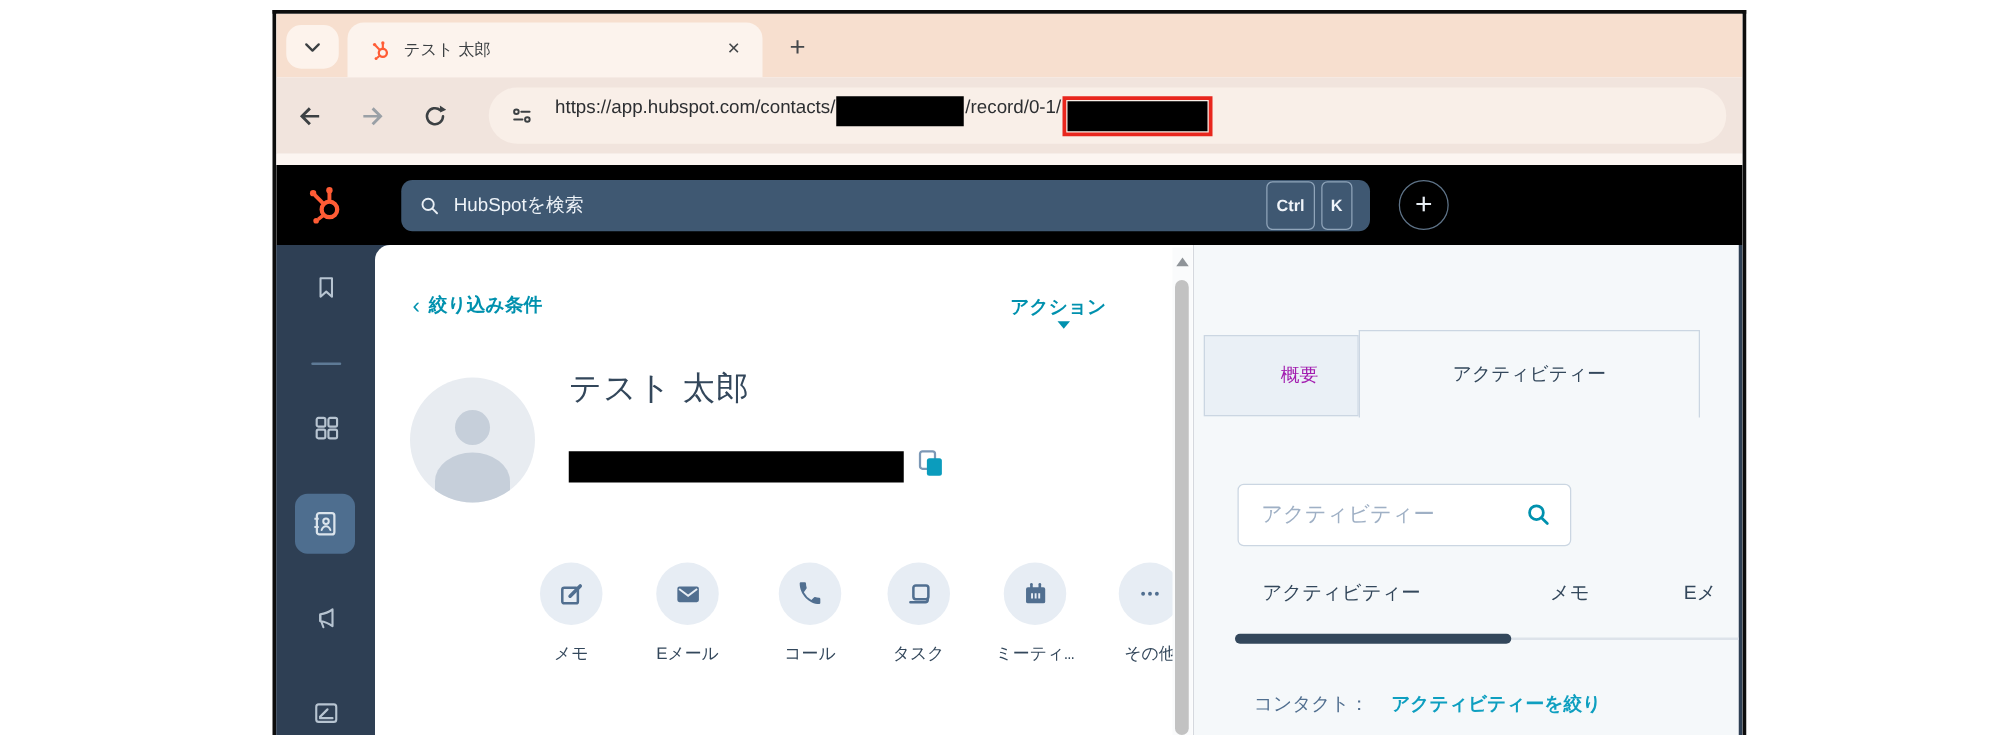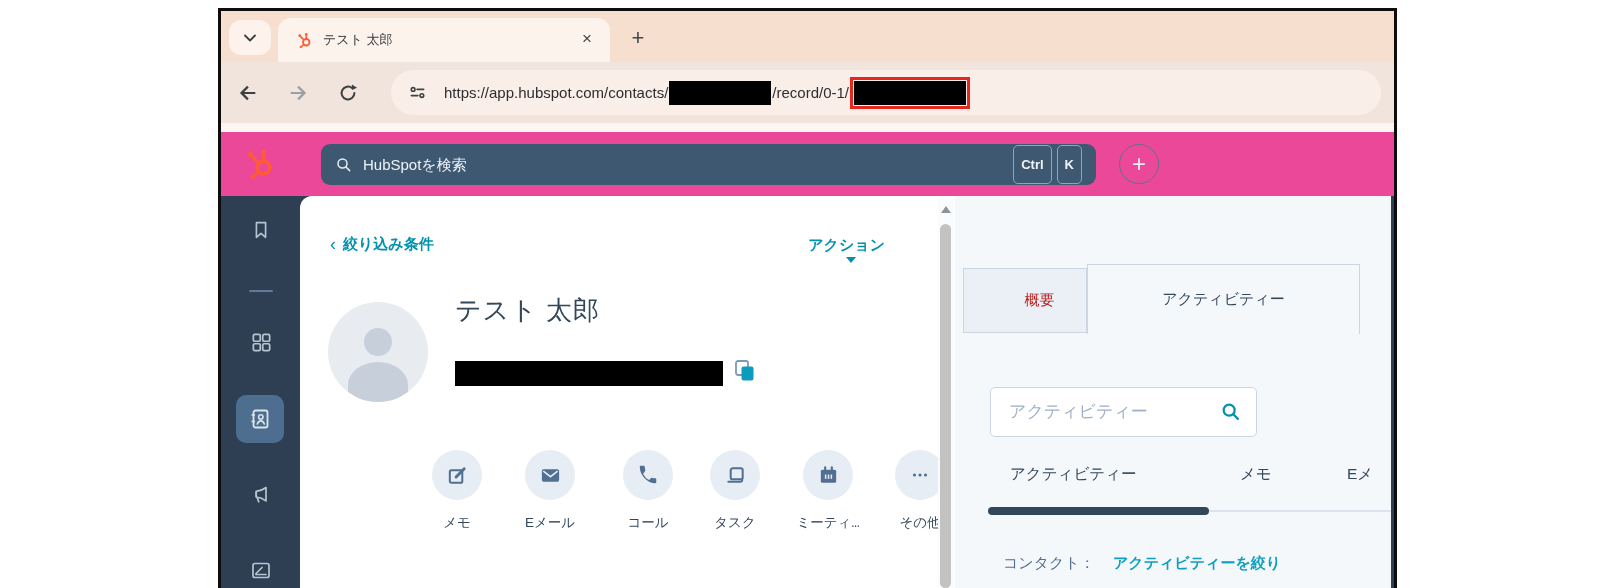--- a/index.html
+++ b/index.html
@@ -19,29 +19,29 @@
   .tab-title { flex:1; font-size:13px; color:#3c4043; margin-left:10px; white-space:nowrap; overflow:hidden; }
   .tab-close { font-size:17px; color:#44474a; width:22px; height:22px; line-height:20px; text-align:center; border-radius:50%; }
   .newtab-btn { position:absolute; left:402px; top:12px; width:30px; height:30px; font-size:22px; color:#45484b;
                 display:flex; align-items:center; justify-content:center; border-radius:50%; }
 
   
   .toolbar { position:absolute; left:0; top:51px; width:100%; height:61px; background:#f1e4dd; }
   .nav-btn { position:absolute; top:16px; width:30px; height:30px; display:flex; align-items:center; justify-content:center; }
   .omnibox { position:absolute; left:170px; top:8px; width:990px; height:45px; background:#f9efe8;
              border-radius:23px; display:flex; align-items:center; padding-left:16px; }
-  .url-text { font-size:15px; color:#2c2e31; white-space:nowrap; display:flex; align-items:center; }
+  .url-text { font-size:15px; color:#2c2e31; white-space:nowrap; display:flex; align-items:flex-start; }
   .redact { display:inline-block; background:#000; }
   .redact1 { width:102px; height:24px; margin:0 1px; }
   .redact2-wrap { display:inline-block; border:3px solid #e8261d; padding:1px; margin-left:1px; }
   .redact2 { display:block; width:112px; height:24px; background:#000; }
   .belowbar { position:absolute; left:0; top:112px; width:100%; height:9px; background:#fcf5f1; }
 
   
-  .hs-header { position:absolute; left:0; top:121px; width:100%; height:64px; background:#ec4899; }
+  .hs-header { position:absolute; left:0; top:121px; width:100%; height:64px; background:#000000; }
   .hs-logo { position:absolute; left:22px; top:15px; width:34px; height:34px; }
   .hs-search { position:absolute; left:100px; top:12px; width:775px; height:41px; background:#3f5872;
                border-radius:9px; display:flex; align-items:center; padding:0 14px; }
   .hs-search input { flex:1; background:transparent; border:none; outline:none; font-size:15px; color:#fff;
                      margin-left:10px; font-family:inherit; }
   .hs-search input::placeholder { color:#eef3f8; opacity:1; }
   .kbd { border:1.5px solid #90a5ba; border-radius:5px; color:#f0f4f9; font-size:13px; font-weight:bold;
          padding:11px 7px; margin-left:5px; }
   .hs-add-btn { position:absolute; left:898px; top:12px; width:40px; height:40px; border:1.5px solid #5e7388;
                 border-radius:50%; color:#e8eef4; font-size:24px; font-weight:300;
@@ -78,21 +78,21 @@
 
   
   .v-scrollbar { position:absolute; left:638px; top:2px; width:16px; height:390px; background:#fafbfc; }
   .scroll-up { position:absolute; left:3px; top:8px; width:0; height:0;
                border-left:5px solid transparent; border-right:5px solid transparent; border-bottom:7px solid #8f9499; }
   .scroll-thumb { position:absolute; left:2px; top:26px; width:11px; height:364px; background:#c2c2c2; border-radius:6px; }
 
   
   .activity-panel { position:absolute; left:734px; top:0; width:436px; height:392px; background:#f5f8fa; overflow:hidden; }
   .tab-inactive { position:absolute; left:8px; top:72px; width:124px; height:65px; background:#eaf0f6;
-                  border:1px solid #cbd6e2; font-size:15px; color:#b91c1c;
+                  border:1px solid #cbd6e2; font-size:15px; color:#a21caf;
                   display:flex; align-items:center; justify-content:center;padding-left:29px; }
   .tab-active { position:absolute; left:132px; top:68px; width:273px; height:70px; background:#f5f8fa;
                 border:1px solid #cbd6e2; border-bottom:none; font-size:15px; color:#33475b;
                 display:flex; align-items:center; justify-content:center; }
   .act-search-box { position:absolute; left:35px; top:191px; width:267px; height:50px; background:#fff;
                     border:1px solid #cbd6e2; border-radius:5px; display:flex; align-items:center; padding:0 14px 0 18px; }
   .act-search-box input { flex:1; border:none; outline:none; background:transparent; font-size:17px;
                           color:#33475b; font-family:inherit; min-width:0; }
   .act-search-box input::placeholder { color:#9fb0c5; opacity:1; }
   .subtabs { position:absolute; left:0; top:268px; width:100%; height:30px; font-size:15.5px; color:#33475b; }

